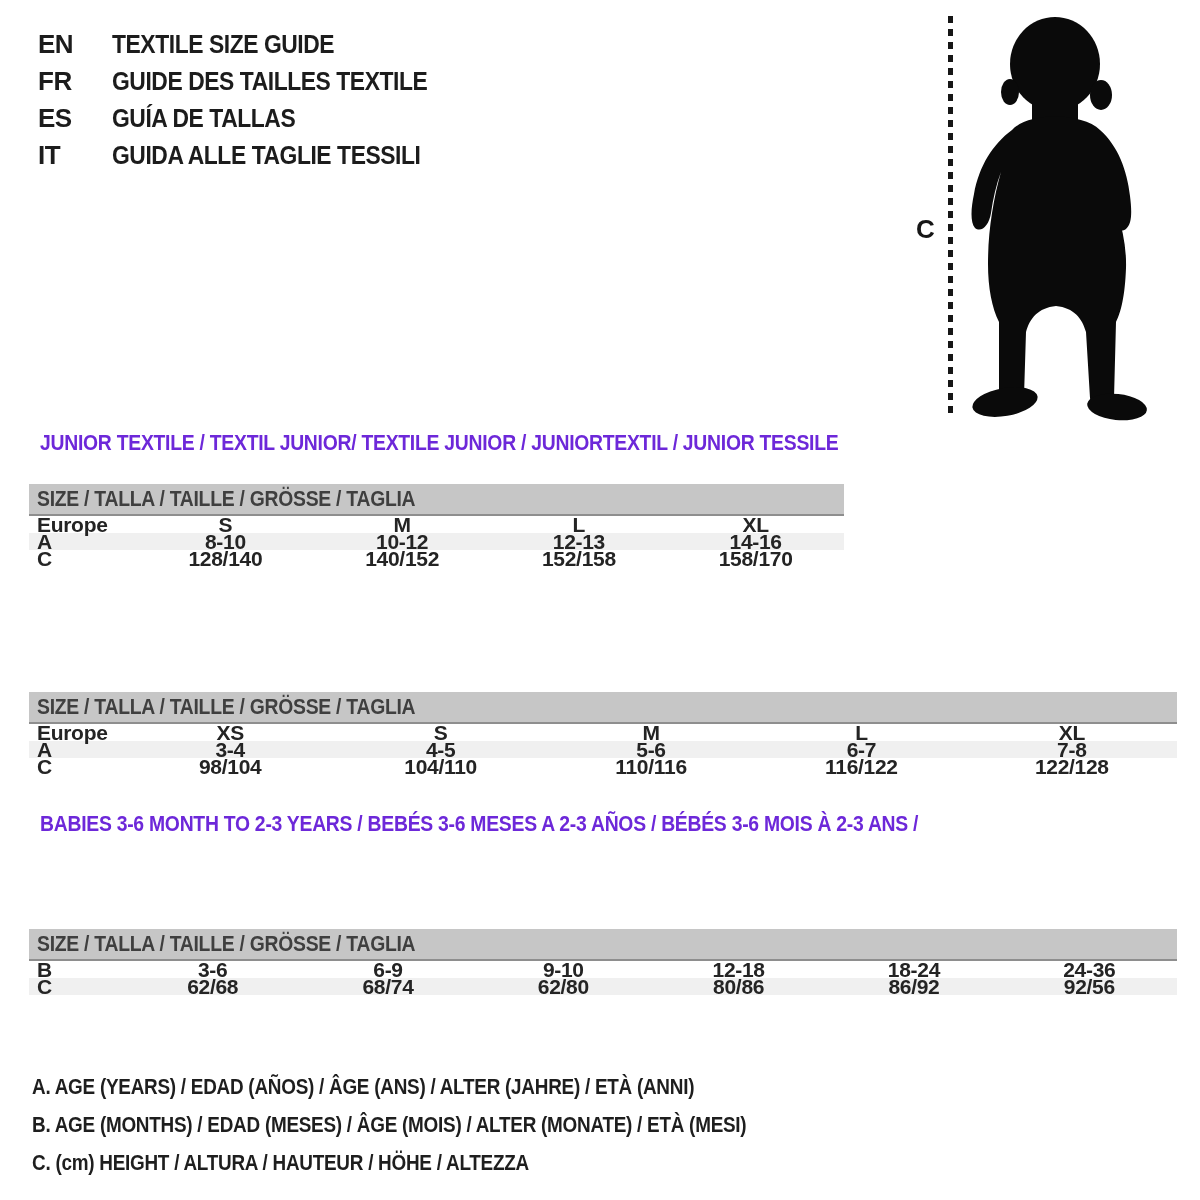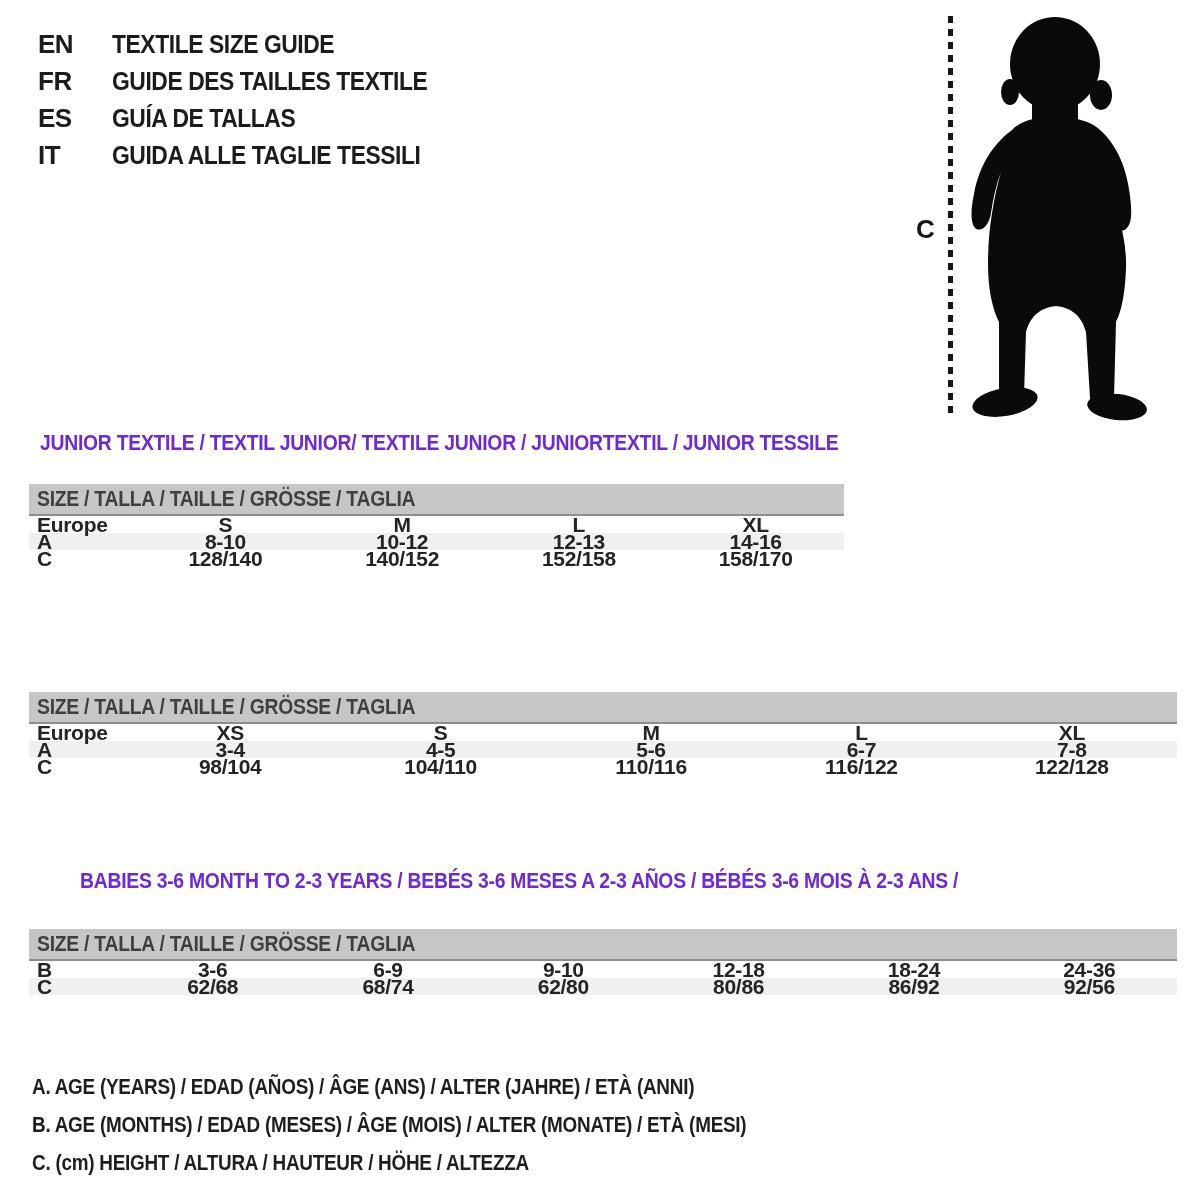--- a/index.html
+++ b/index.html
@@ -158,21 +158,21 @@
     <div class="trow">
       <span class="cl">C</span>
       <span class="cc">98/104</span>
       <span class="cc">104/110</span>
       <span class="cc">110/116</span>
       <span class="cc">116/122</span>
       <span class="cc">122/128</span>
     </div>
   </div>
 
-  <div class="sec-title" style="top:868px;margin-left:40px;">
+  <div class="sec-title" style="top:811px;">
     <span class="cond">BABIES 3-6 MONTH TO 2-3 YEARS / BEBÉS 3-6 MESES A 2-3 AÑOS / BÉBÉS 3-6 MOIS À 2-3 ANS /</span>
   </div>
   <div class="table wide" style="top:929px; width:1148px;">
     <div class="band">
       <span class="cond">SIZE / TALLA / TAILLE / GRÖSSE / TAGLIA</span>
     </div>
     <div class="trow">
       <span class="cl">B</span>
       <span class="cc">3-6</span>
       <span class="cc">6-9</span>

